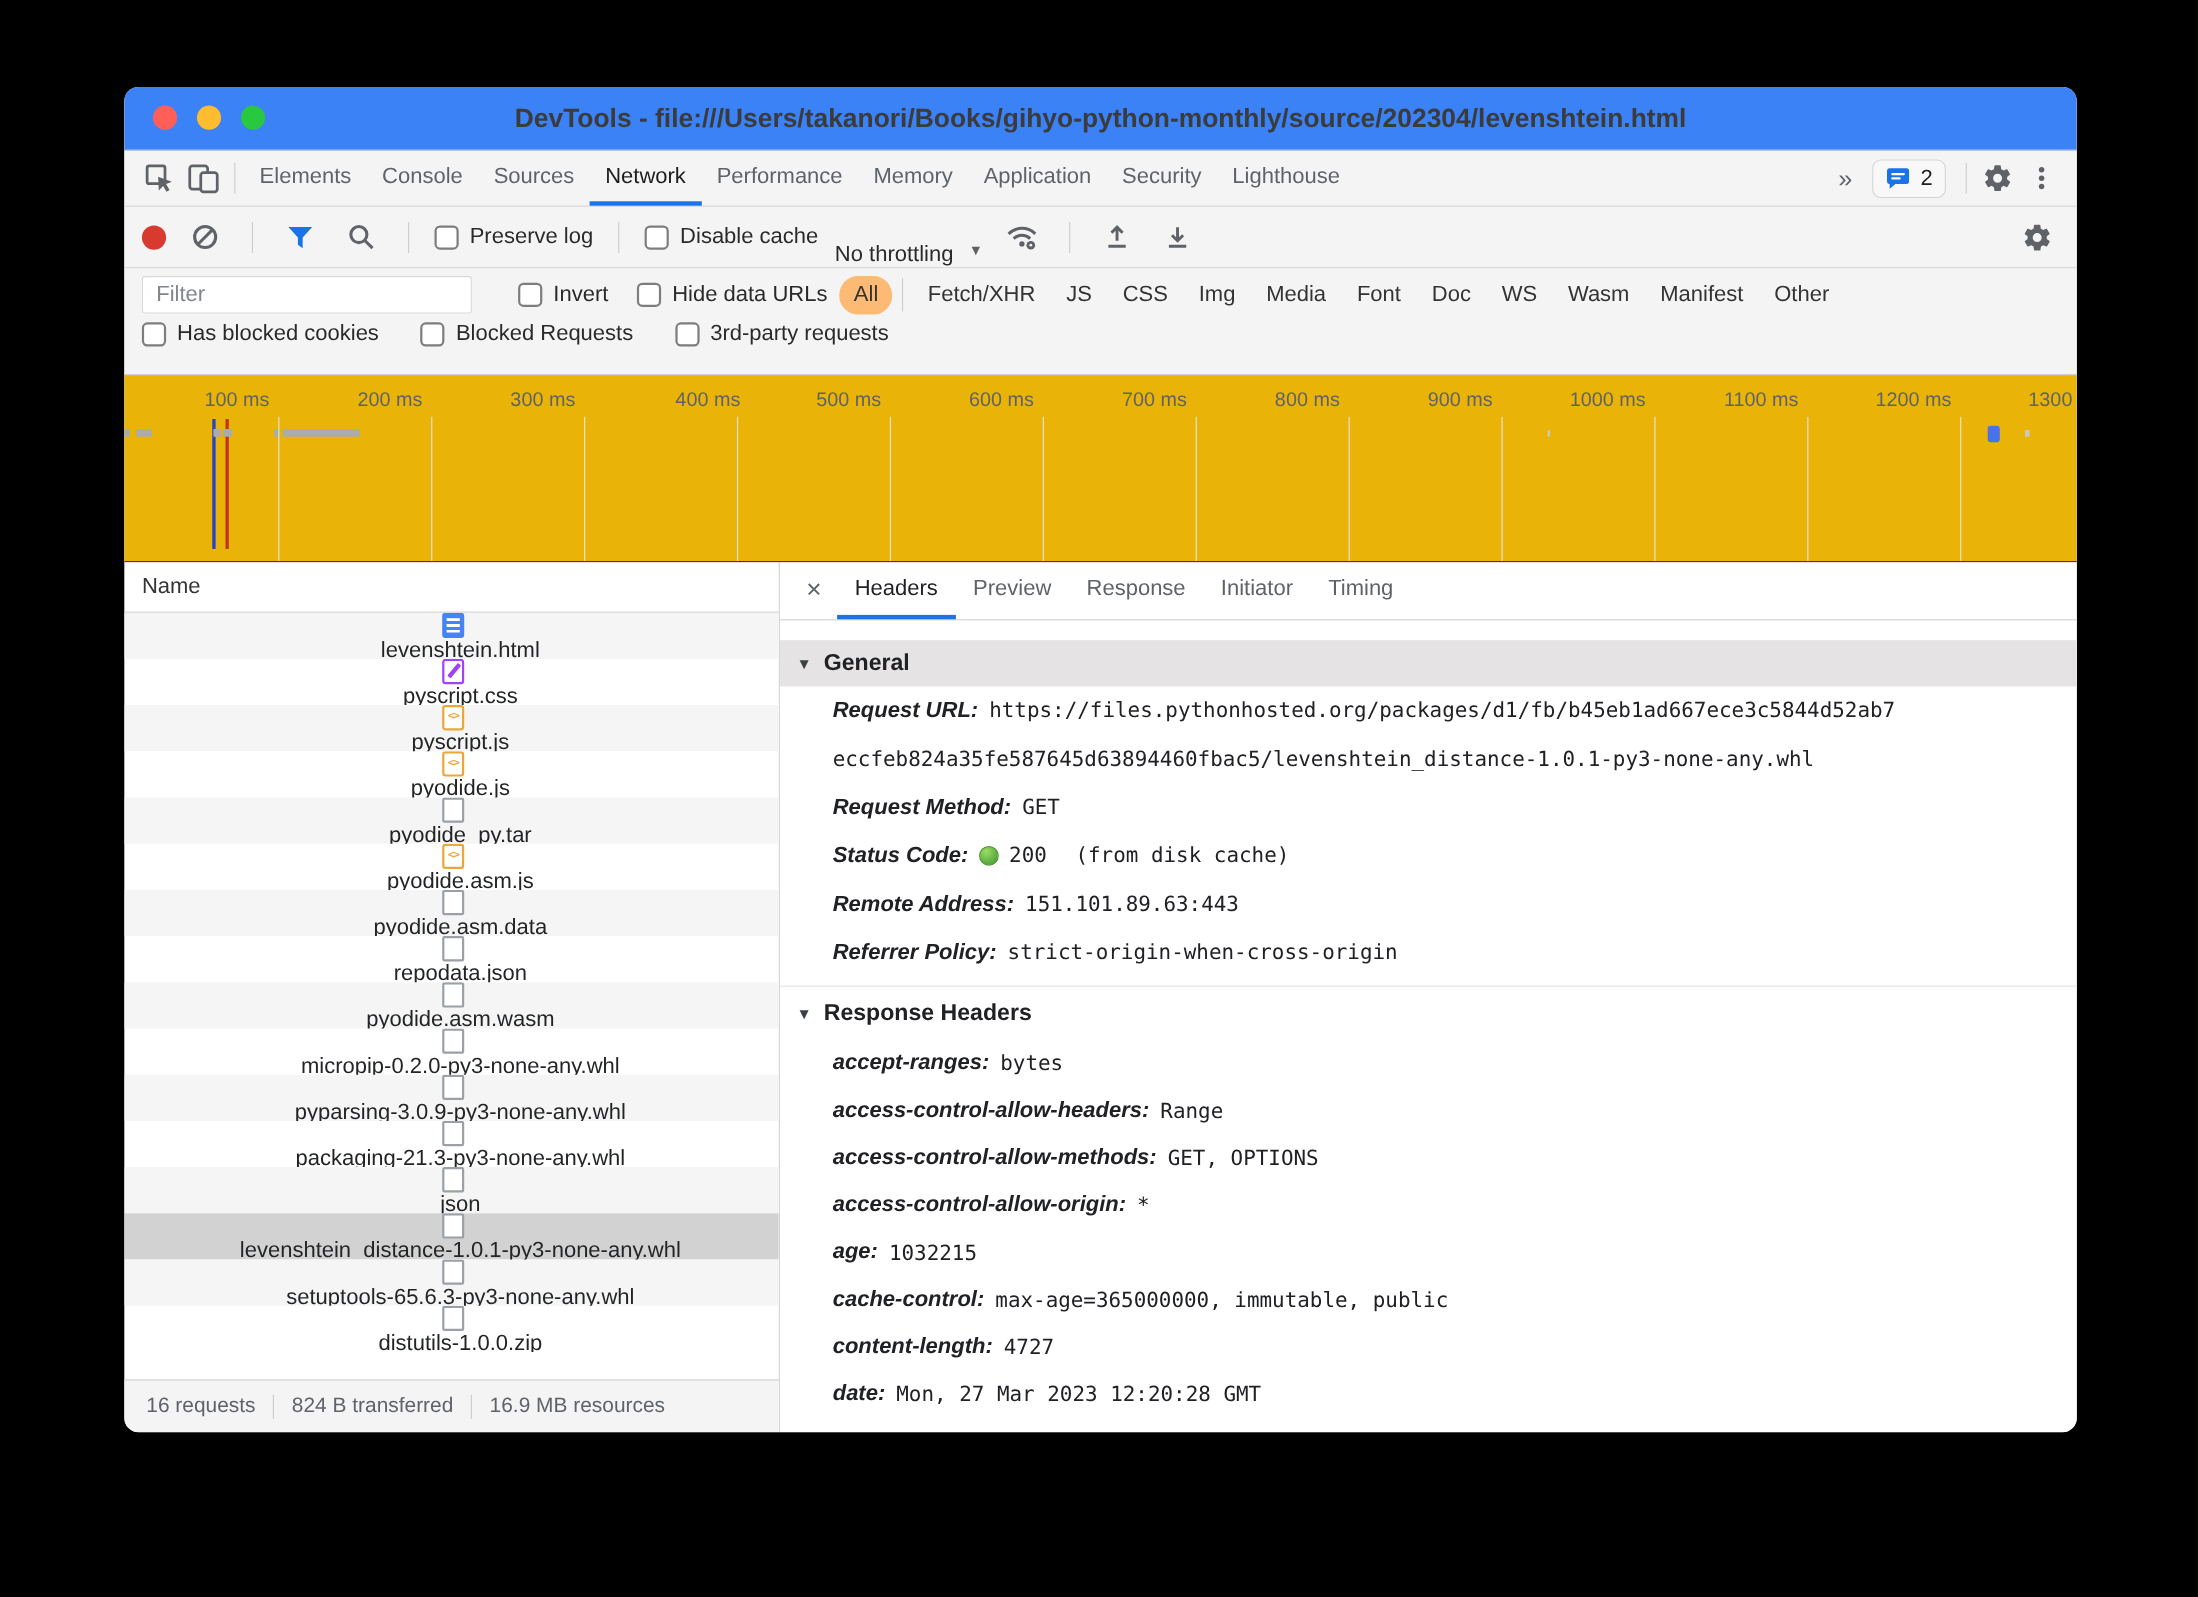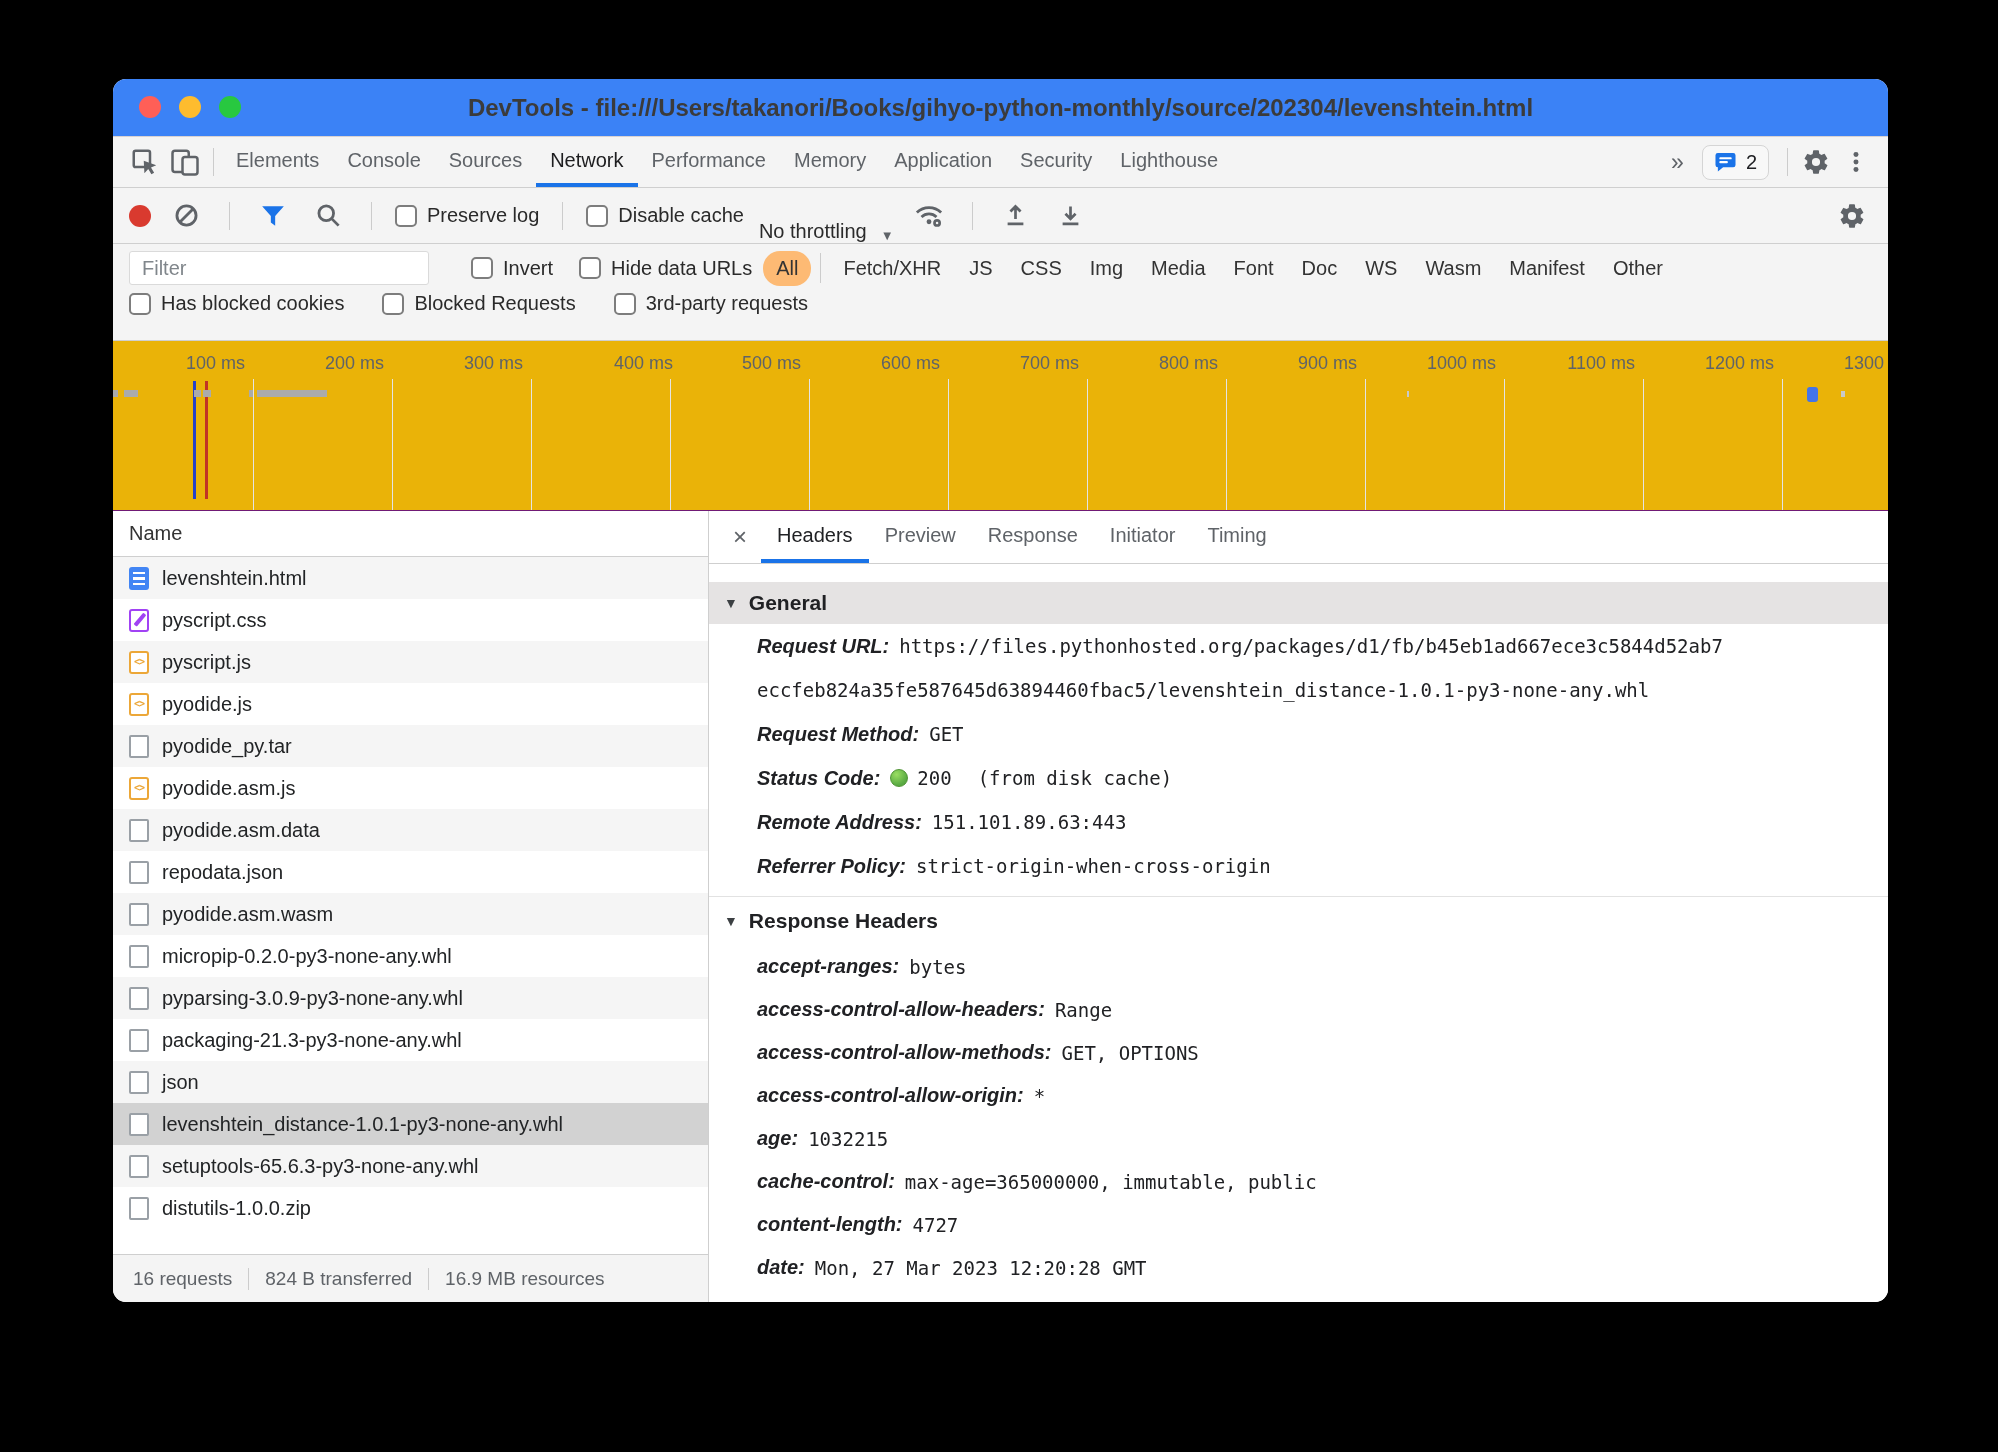--- a/index.html
+++ b/index.html
@@ -26,21 +26,21 @@
     border-bottom:4px solid transparent;box-sizing:border-box;white-space:nowrap;}
   .tab.selected{color:#1d1d1f;border-bottom-color:var(--accent-blue);}
   .chev{margin-left:auto;font-size:23px;color:#5f6368;padding:0 8px;}
   .badge{display:flex;align-items:center;gap:9px;border:1.5px solid #d5d5d5;border-radius:8px;padding:5px 11px;margin:0 10px;background:#f8f8f8;}
   .badge .count{font-size:20px;color:#202124;}
   
   .nettoolbar{flex:0 0 55px;background:#f4f4f4;border-bottom:1px solid #cfcfcf;display:flex;align-items:center;padding:0 16px;gap:15px;}
   .record{width:22px;height:22px;border-radius:50%;background:var(--record-red);flex:0 0 auto;}
   .cb-group{display:flex;align-items:center;gap:10px;font-size:20px;color:#2a2a2a;white-space:nowrap;}
   .cb{width:22px;height:22px;border:2px solid #7d7d7d;border-radius:5px;background:#fff;box-sizing:border-box;flex:0 0 auto;}
-  .throttle{display:flex;align-items:flex-end;gap:14px;font-size:20px;color:#2a2a2a;white-space:nowrap;margin-top:32px;}
+  .throttle{display:flex;align-items:flex-start;gap:14px;font-size:20px;color:#2a2a2a;white-space:nowrap;margin-top:32px;}
   .caret{font-size:13px;color:#5f6368;}
   .spacer{margin-left:auto;}
   
   .filterbar{flex:0 0 48px;background:#f4f4f4;display:flex;align-items:center;padding:0 16px;}
   .filter-input{width:300px;height:34px;border:1px solid #dadada;border-radius:3px;background:#fff;padding:0 12px;
     font-size:20px;color:#c2410c;font-family:"Liberation Sans",sans-serif;outline:none;margin-right:42px;box-sizing:border-box;}
   .filter-input::placeholder{color:#80868b;}
   .fgap{margin-right:26px;}
   .chips{display:flex;align-items:center;margin-left:10px;}
   .chip{padding:6px 13px;border-radius:17px;font-size:20px;color:#333;margin:0 1px;white-space:nowrap;}
@@ -54,21 +54,21 @@
   .tick-label{position:absolute;top:12px;width:150px;text-align:right;font-size:18px;color:#5f6368;white-space:nowrap;}
   .wbar{position:absolute;top:49px;height:7px;background:#ababab;}
   .eventline{position:absolute;top:40px;height:118px;width:2.5px;}
   .eventline.dcl{background:var(--dcl-blue);} .eventline.load{background:var(--load-red);}
   .wpill{position:absolute;top:46px;width:11px;height:15px;background:#4474e8;border-radius:3px;}
   
   .main{flex:1;display:flex;min-height:0;}
   .left{width:596px;flex:0 0 596px;border-right:1px solid #cfcfcf;display:flex;flex-direction:column;box-sizing:border-box;min-height:0;}
   .name-header{flex:0 0 45px;border-bottom:1px solid #cfcfcf;display:flex;align-items:center;padding-left:16px;font-size:20px;color:#333;}
   .rows{flex:1;overflow:hidden;}
-  .row{height:42px;display:flex;align-items:center;padding-left:16px;font-size:20px;color:#222426;white-space:nowrap;overflow:hidden;}
+  .row{height:42px;display:flex;align-items:center;padding-left:16px;font-size:20px;color:#222426;white-space:nowrap;overflow:hidden;flex-direction:column;}
   .row:nth-child(odd){background:var(--stripe);}
   .row.selected{background:var(--selected-row);}
   .ficon{width:20px;height:23px;margin-right:13px;flex:0 0 auto;position:relative;border-radius:3px;box-sizing:border-box;}
   .icon-html-doc{background:#4285f4;}
   .icon-html-doc::after{content:"";position:absolute;left:4px;right:4px;top:5px;height:13px;
     background:repeating-linear-gradient(to bottom,#fff 0 2.5px,transparent 2.5px 5.5px);}
   .icon-stylesheet{border:2.5px solid #a142f4;background:#fff;}
   .icon-stylesheet::after{content:"";position:absolute;left:7px;top:1px;width:3.5px;height:15px;background:#a142f4;transform:rotate(40deg);border-radius:1px;}
   .icon-script{border:2.5px solid #eca738;background:#fff;}
   .icon-script::after{content:"<>";position:absolute;left:0;right:0;top:3px;text-align:center;

